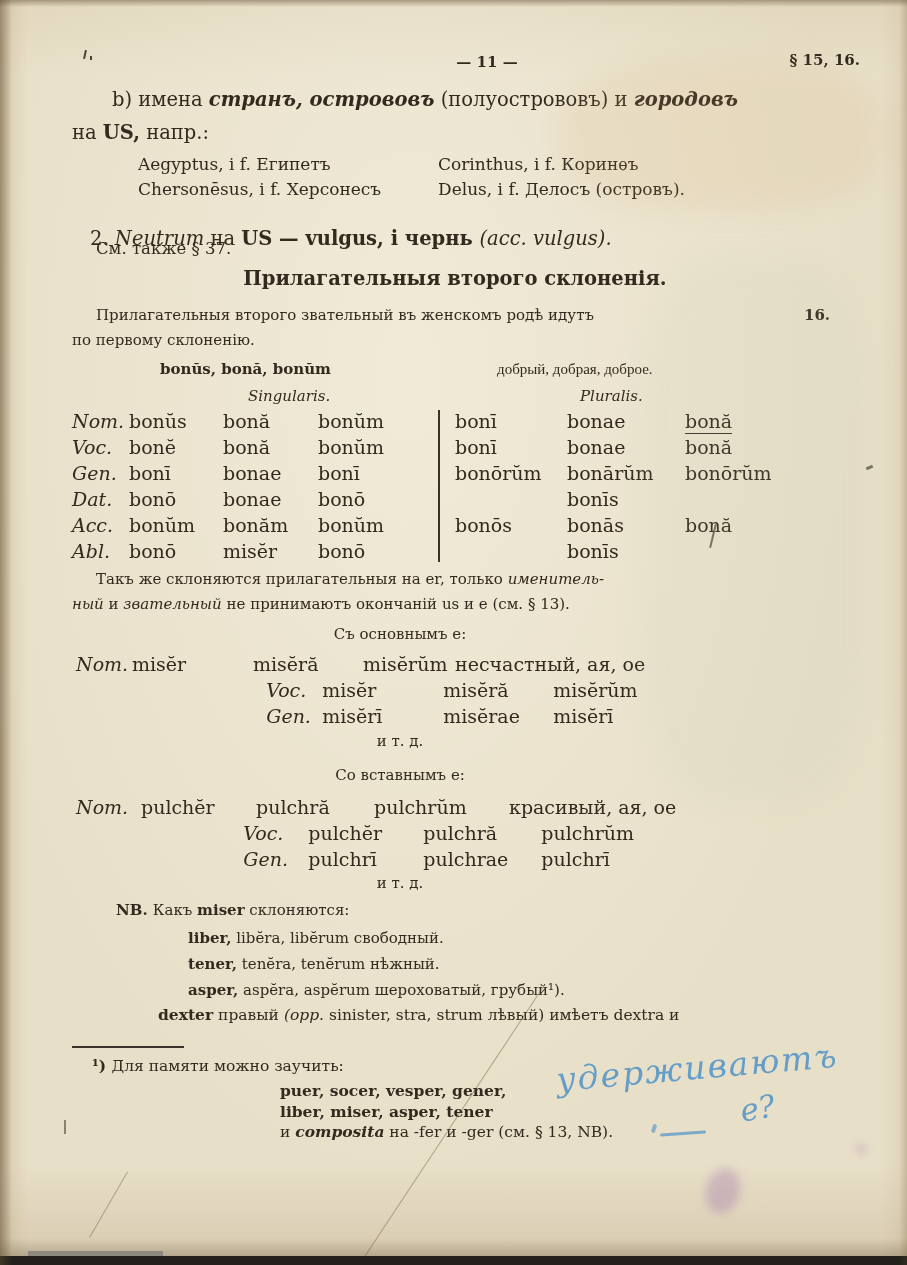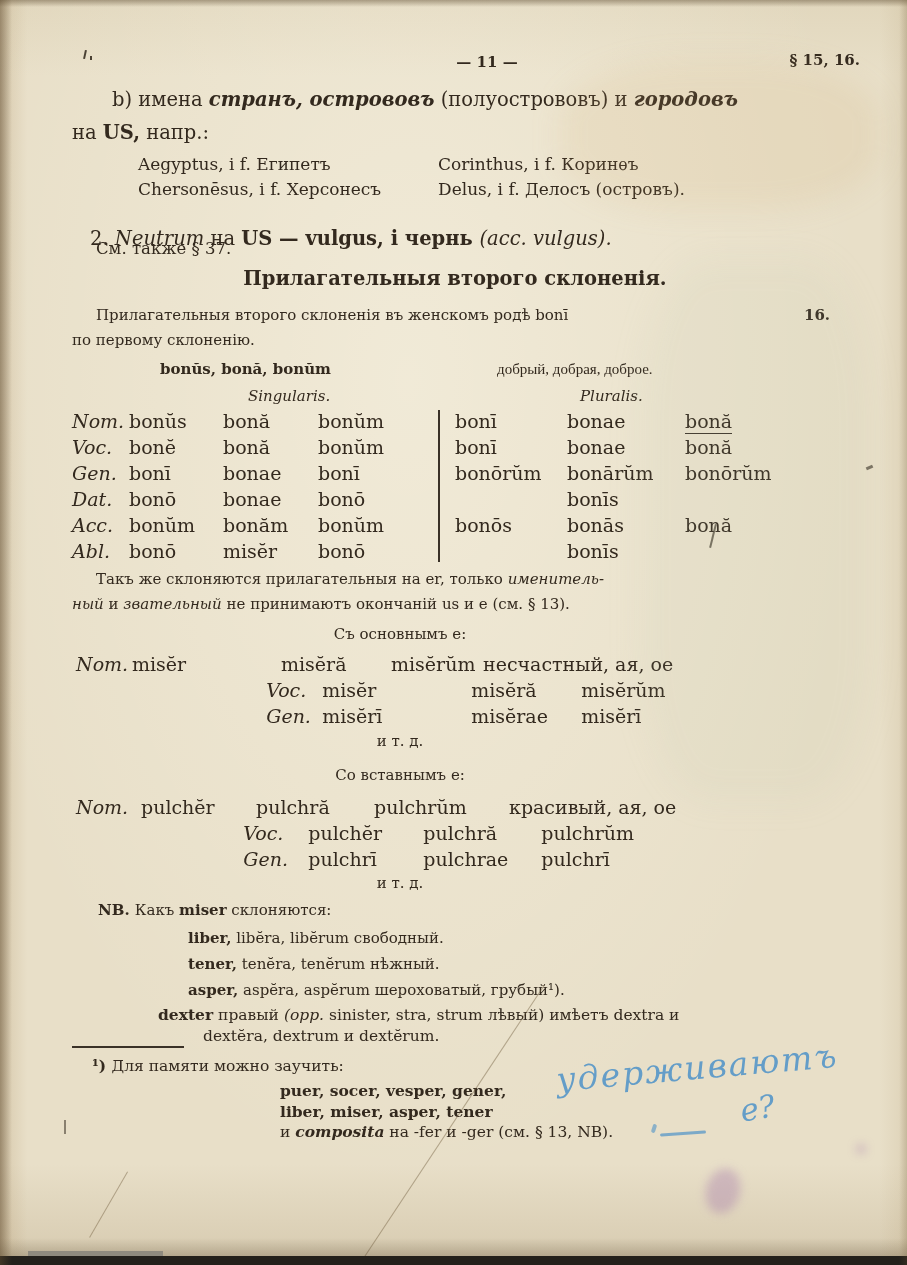--- a/index.html
+++ b/index.html
@@ -25,21 +25,21 @@
   .bi{font-weight:bold; font-style:italic;text-align:right;}
   .ctr{text-align:center;}
   .rt{text-align:right;}
   
   .row{display:flex; height:26px; font-size:19px; line-height:26px;justify-content:flex-end;}
   .bt-case{width:57px; font-style:italic;}
   .bt-s1{width:94px;} .bt-s2{width:95px;} .bt-s3{width:120px;}
   .bt-p1{width:112px; padding-left:17px;} .bt-p2{width:118px;} .bt-p3{width:120px;}
   .u{border-bottom:1.6px solid #3a3127; padding-bottom:1px;}
   .vline{position:absolute; left:438px; top:410px; width:1.6px; height:152px; background:#3a3127;}
-  .m-case{width:56px; font-style:italic;} .m-c1{width:121px;} .m-c2{width:110px;margin-left:28px;} .m-c3{width:92px;}
+  .m-case{width:56px; font-style:italic;} .m-c1{width:121px;} .m-c2{width:110px;} .m-c3{width:92px;}
   .p-case{width:56px; font-style:italic;} .p-c1{width:115px;margin-left:9px;} .p-c2{width:118px;} .p-c3{width:135px;}
   .gloss{padding-left:0px;}
   
   .edge{position:absolute; pointer-events:none;}
   .rule{position:absolute; background:#3a3127; height:1.6px;}
   .hw{position:absolute; color:#4d92c8; font-style:italic; opacity:.85;
       font-family:"DejaVu Serif","Liberation Serif",serif;}
   .smudge{position:absolute; border-radius:50%; filter:blur(5px);}
   .crease{position:absolute; height:1px; background:rgba(110,90,60,.45); transform-origin:0 0;}
   .speck{position:absolute; background:#4a4134;}
@@ -63,21 +63,21 @@
   <div class="abs t17" style="left:138px; top:178px;">Chersonēsus, i f. Херсонесъ</div>
   <div class="abs t17" style="left:438px; top:153px;">Corinthus, i f. Коринѳъ</div>
   <div class="abs t17" style="left:438px; top:178px;">Delus, i f. Делосъ (островъ).</div>
   <div class="abs t16" style="left:96px; top:203px;margin-top:35px;">См. также § 37.</div>
 
   <div class="abs t19" style="left:90px; top:227px; font-size:19.5px;">
     <span>2. </span><span class="i">Neutrum</span><span> на </span><span class="b">US</span><span class="b"> — vulgus, i чернь </span><span class="i">(acc. vulgus).</span>
   </div>
 
   <div class="abs t19 b ctr" style="left:60px; top:267px; width:790px; font-size:19.5px;">Прилагательныя второго склоненія.</div>
-  <div class="abs t19" style="left:96px; top:303px;">Прилагательныя второго склоненія въ женскомъ родѣ bonī</div>
+  <div class="abs t19" style="left:96px; top:303px;">Прилагательныя второго звательный въ женскомъ родѣ идутъ</div>
   <div class="abs t19 b" style="left:804px; top:303px;">16.</div>
   <div class="abs t19" style="left:72px; top:328px;">по первому склоненію.</div>
 
   <div class="abs t19 b" style="left:160px; top:357px;">bonŭs, bonă, bonŭm</div>
   <div class="abs t19" style="left:497px; top:357px;font-family:Liberation Serif, serif;">добрый, добрая, доброе.</div>
   <div class="abs t19 i" style="left:248px; top:384px;">Singularis.</div>
   <div class="abs t19 i" style="left:580px; top:384px;">Pluralis.</div>
 
   <div class="abs" style="left:72px; top:408px;">
     <div class="row">
@@ -189,36 +189,35 @@
     <div class="row">
       <span class="p-case">Gen.</span>
         <span class="p-c1">pulchrī</span>
         <span class="p-c2">pulchrae</span>
         <span class="p-c3">pulchrī</span>
         <span class="gloss"></span>
     </div>
   </div>
   <div class="abs t19 ctr" style="left:60px; top:871px; width:680px;">и т. д.</div>
 
-  <div class="abs t19" style="left:98px; top:898px;">
+  <div class="abs t19" style="left:116px; top:898px;">
     <span class="b">NB. </span><span>Какъ </span><span class="b">miser</span><span> склоняются:</span>
   </div>
   <div class="abs t19" style="left:188px; top:952px;">
     <span class="b">tener,</span><span> tenĕra, tenĕrum </span><span>нѣжный.</span>
   </div>
   <div class="abs t19" style="left:188px; top:926px;">
     <span class="b">liber,</span><span> libĕra, libĕrum </span><span>свободный.</span>
   </div>
   <div class="abs t19" style="left:188px; top:978px;">
     <span class="b">asper,</span><span> aspĕra, aspĕrum </span><span>шероховатый, грубый¹).</span>
   </div>
   <div class="abs t15" style="left:158px; top:1005px;">
     <span class="b">dexter</span><span> правый </span><span class="i">(opp.</span><span> sinister, stra, strum лѣвый) имѣетъ dextra и</span>
   </div>
-  <div class="abs t15" style="left:203px; top:1026px;">dextĕra, dextrum и dextĕrum.</div>
 
   <div class="rule" style="left:72px; top:1046px; width:112px;"></div>
   <div class="abs t15" style="left:92px; top:1056px;">
     <span class="b">¹) </span><span>Для памяти можно заучить:</span>
   </div>
   <div class="abs t15 b" style="left:280px; top:1081px;">puer, socer, vesper, gener,</div>
   <div class="abs t15 b" style="left:280px; top:1102px;">liber, miser, asper, tener</div>
   <div class="abs t15" style="left:280px; top:1122px;">
     <span>и </span><span class="i b">composita</span><span> на -fer и -ger (см. § 13, NB).</span>
   </div>

